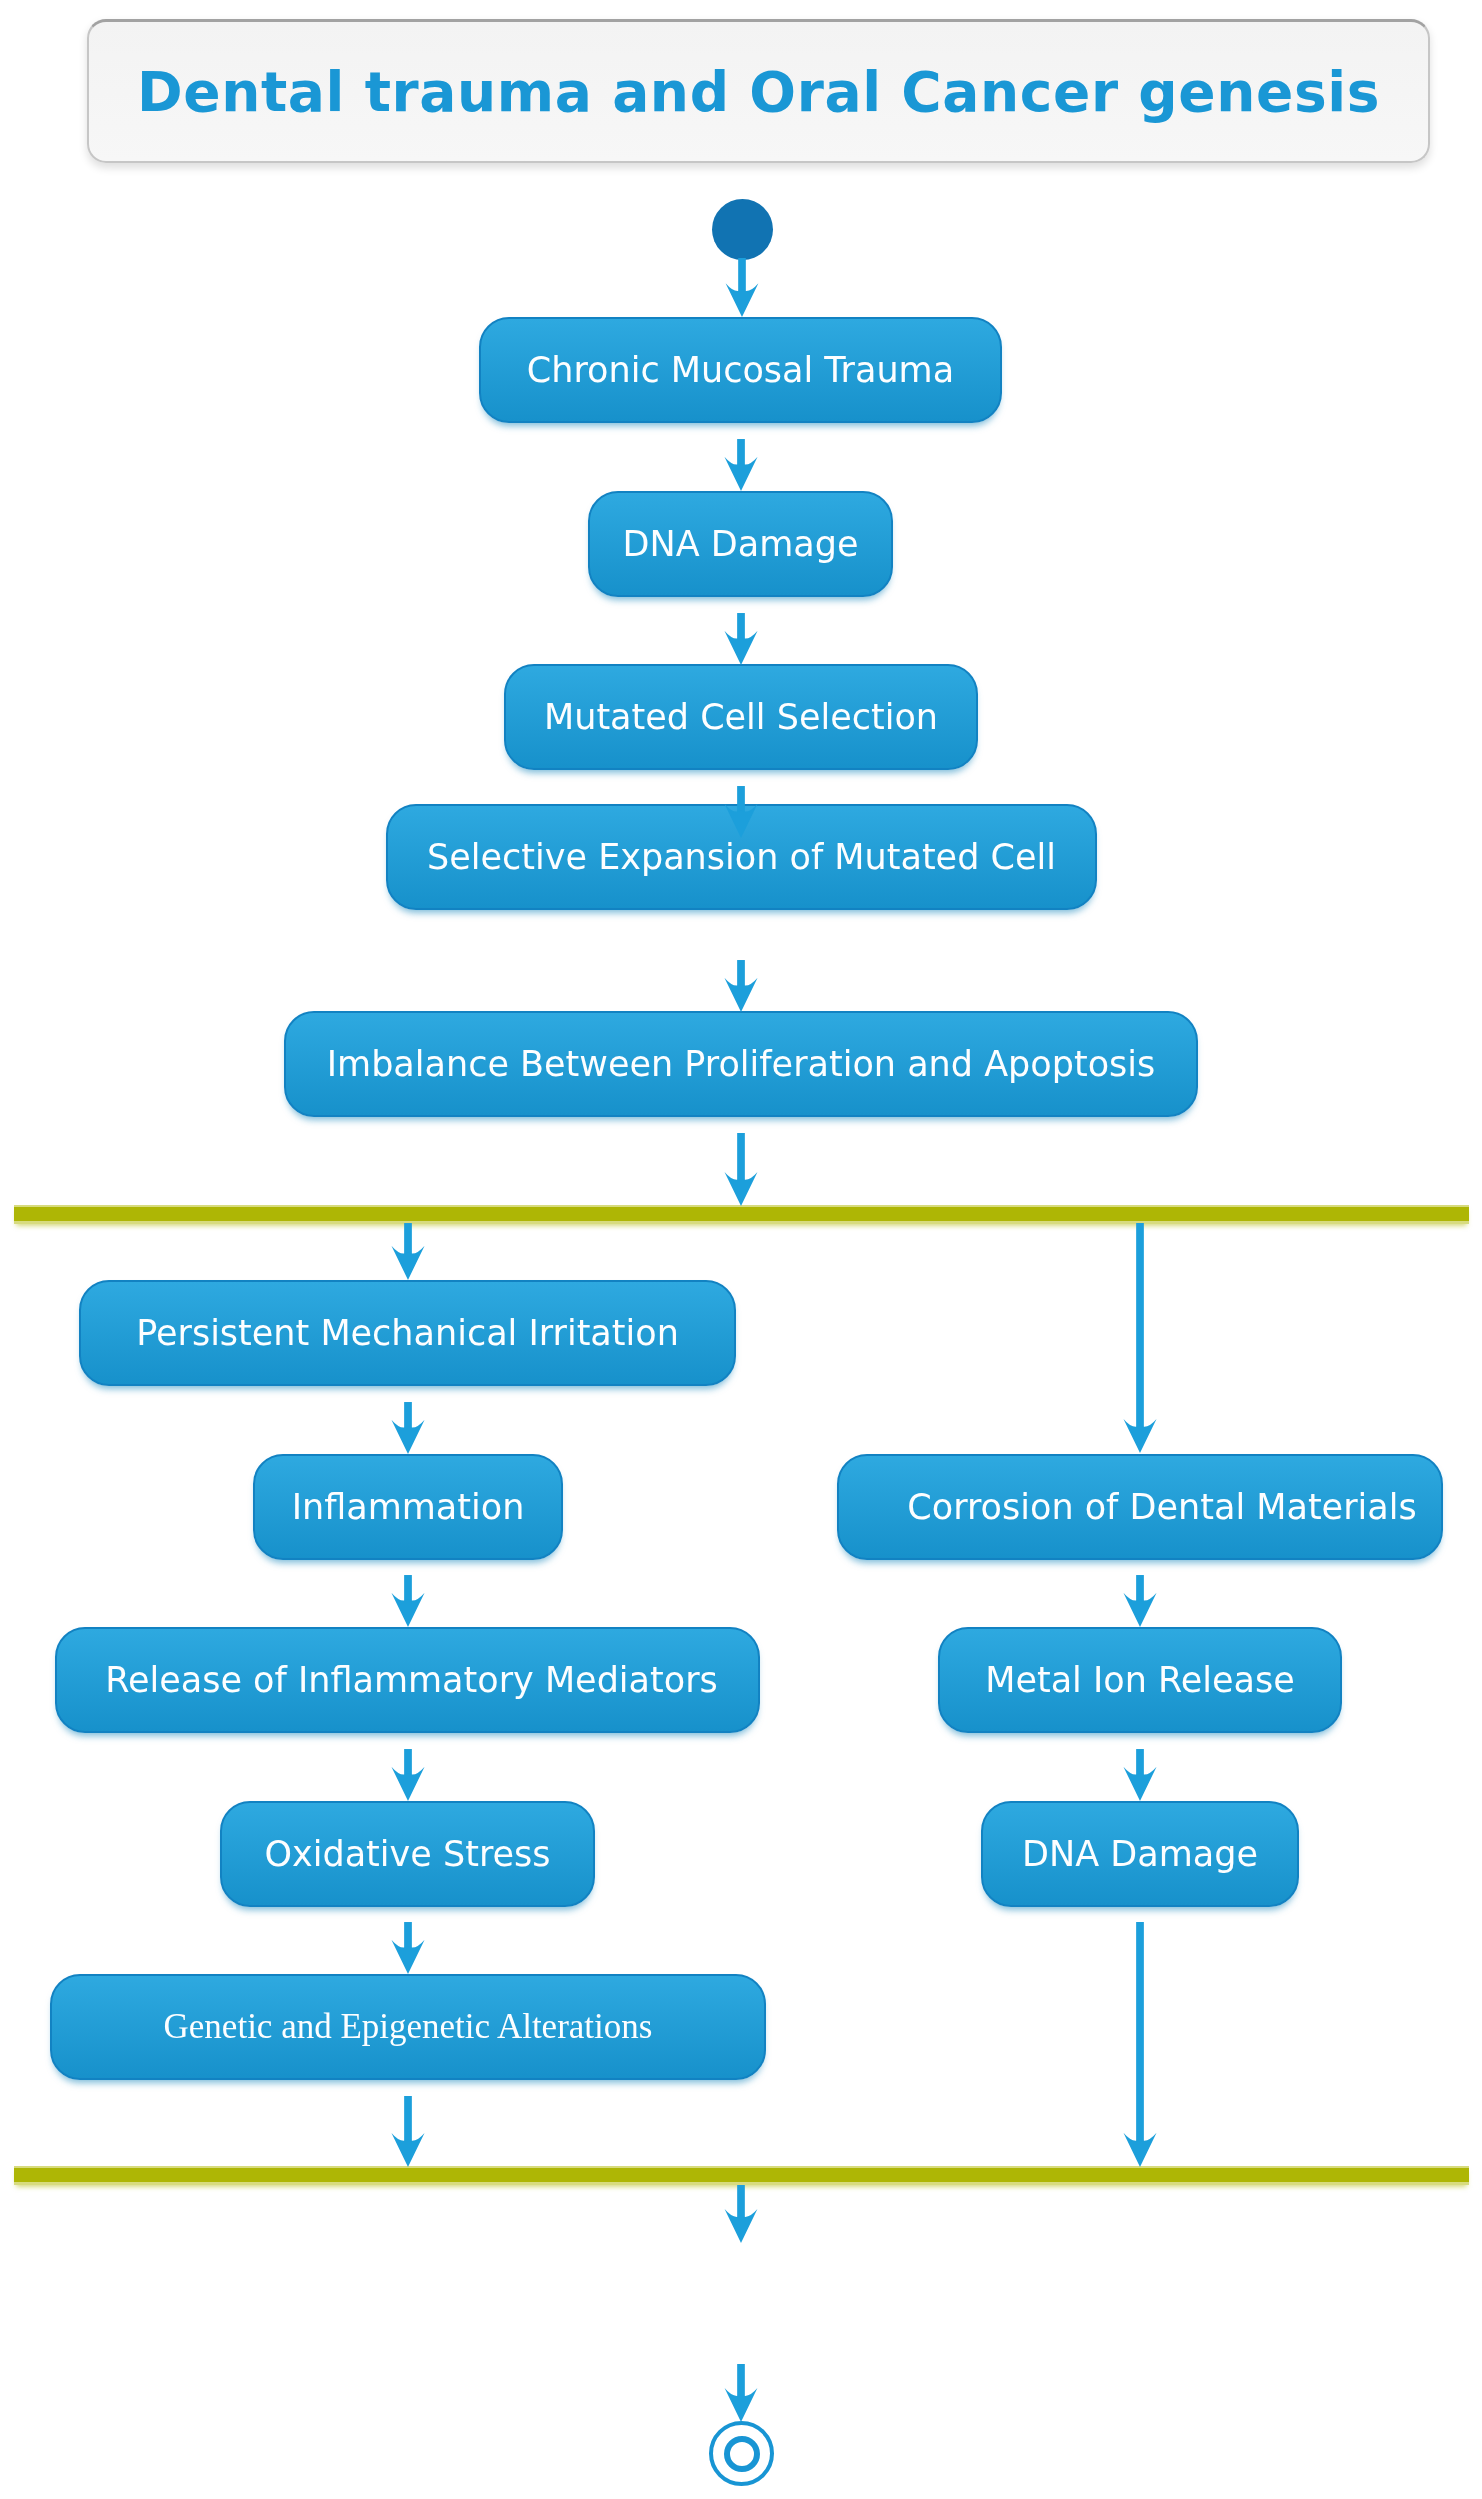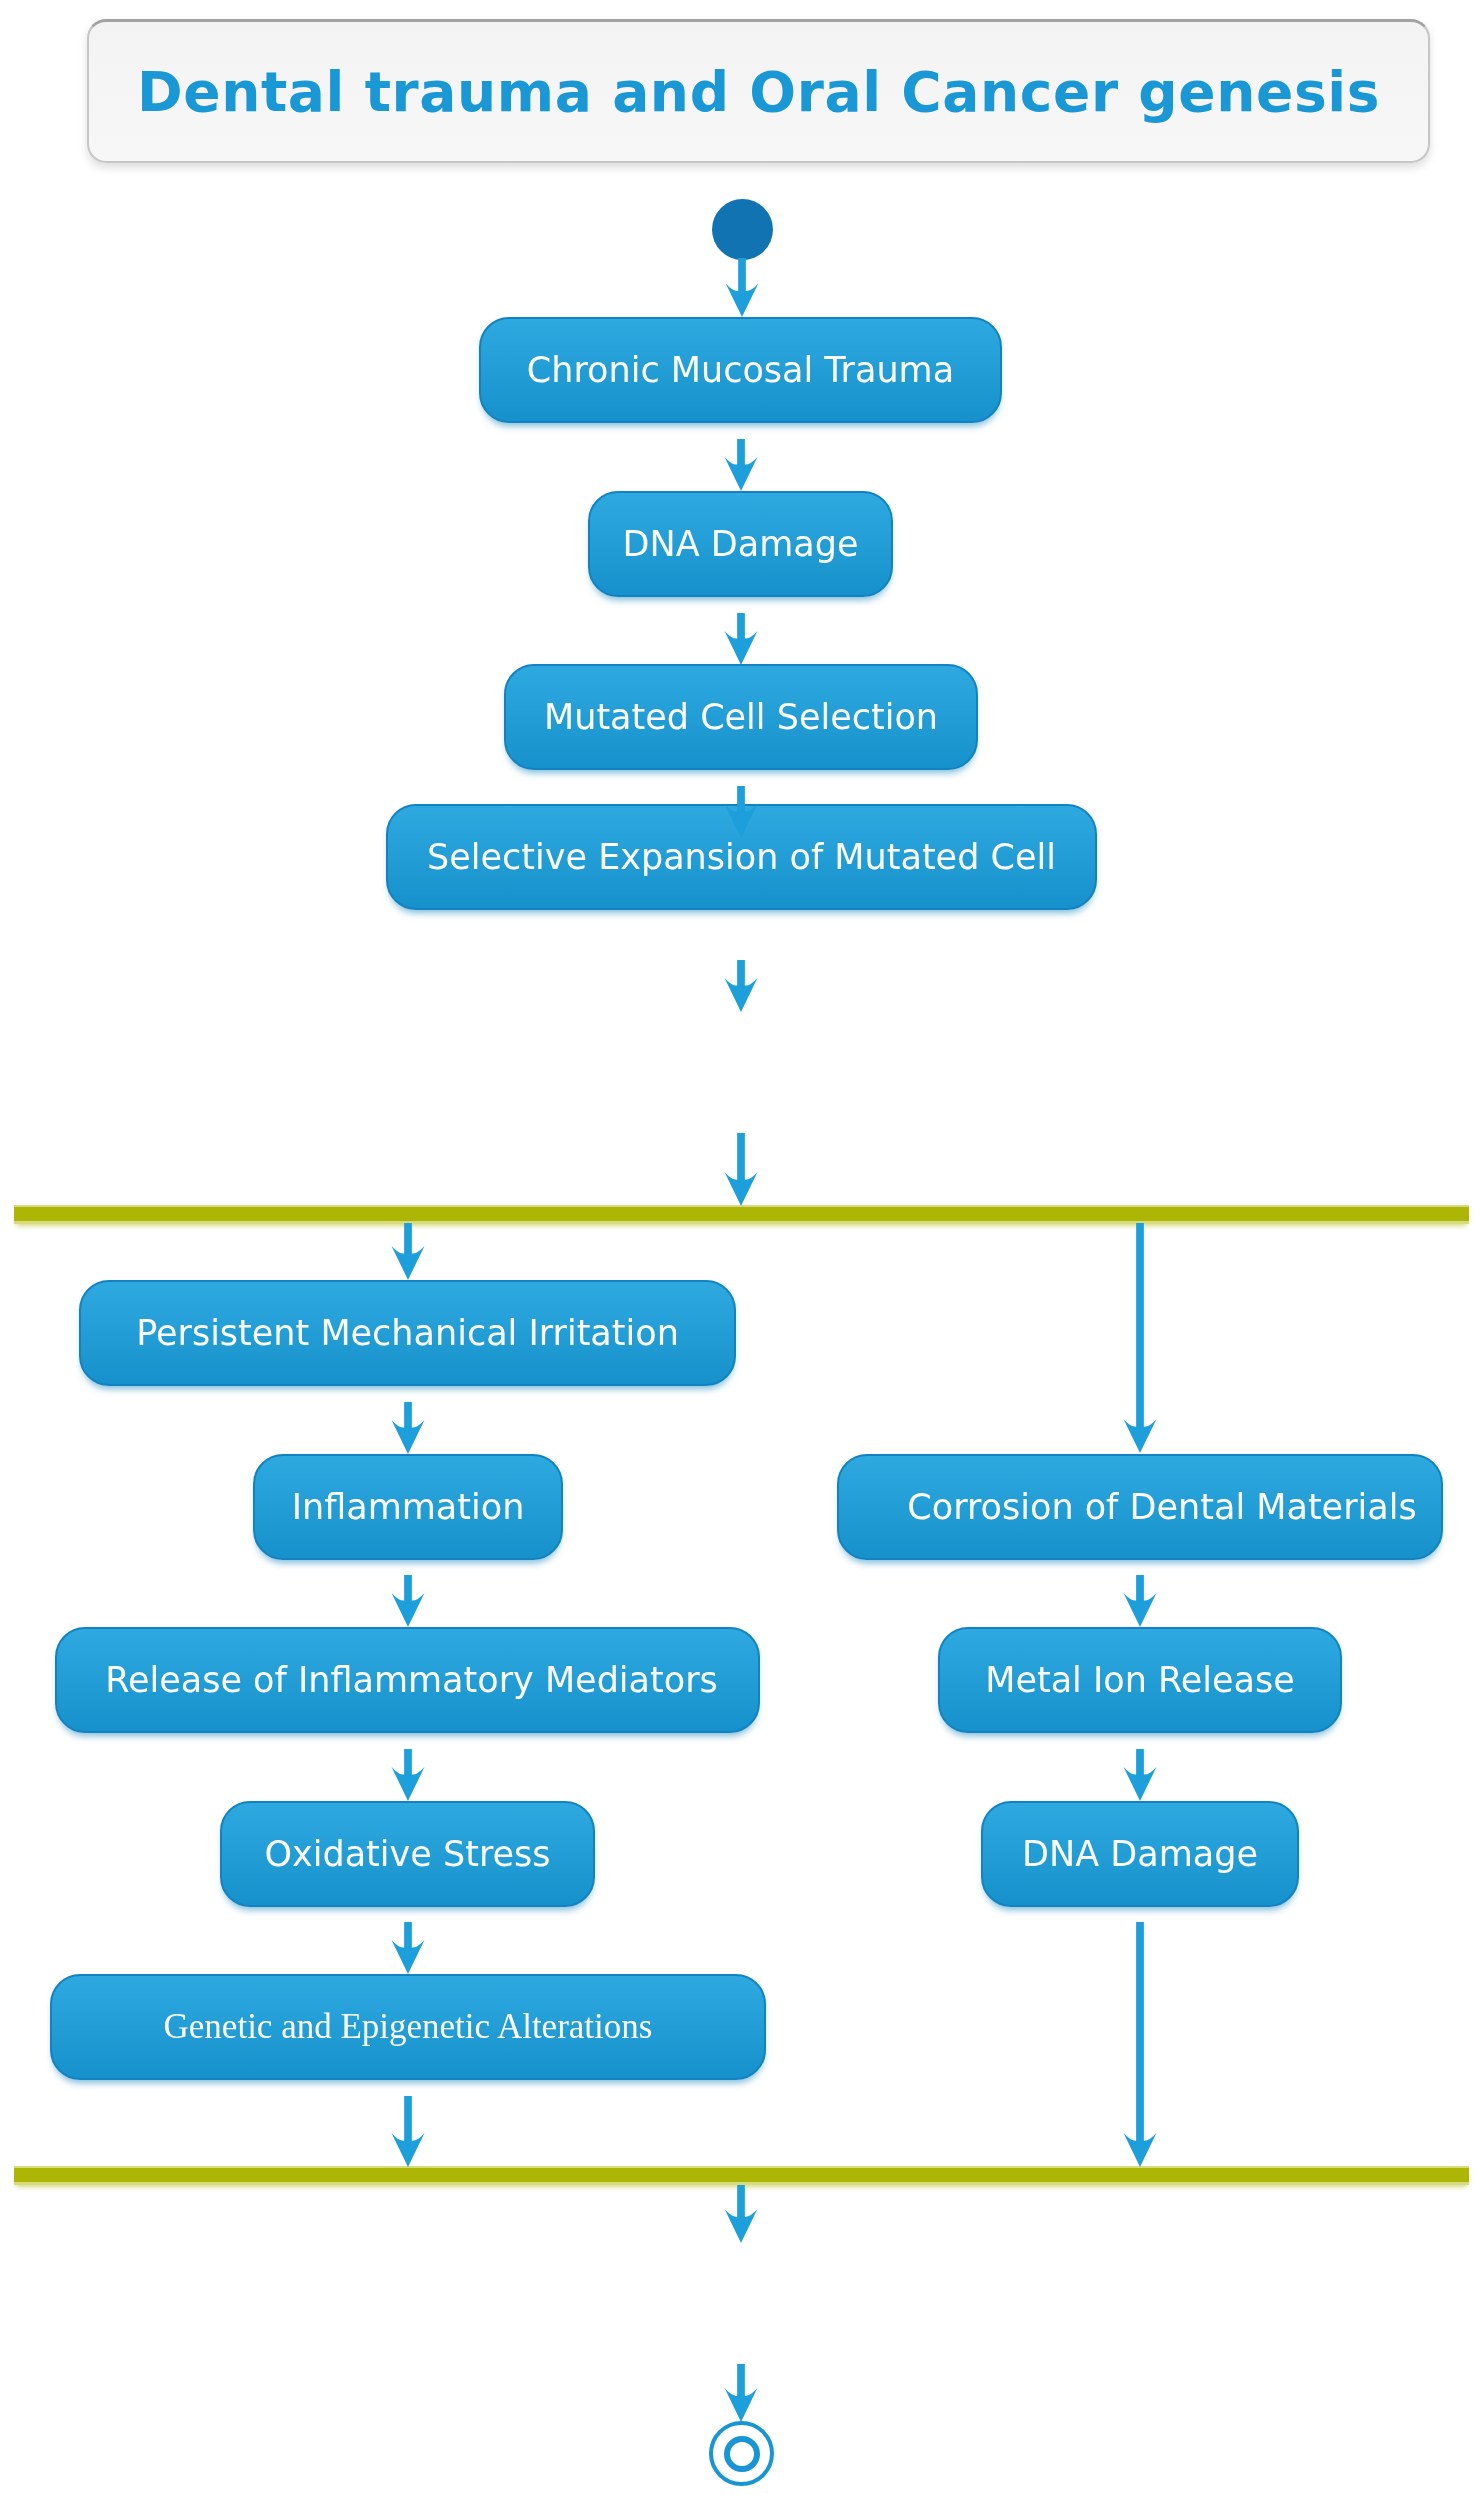--- a/index.html
+++ b/index.html
@@ -98,20 +98,23 @@
   </div>
   <div class="activity" style="left:588px;top:491px;width:305px;">
     <span>DNA Damage</span>
   </div>
   <div class="activity" style="left:504px;top:664px;width:474px;">
     <span>Mutated Cell Selection</span>
   </div>
   <div class="activity" style="left:386px;top:804px;width:711px;">
     <span>Selective Expansion of Mutated Cell</span>
   </div>
+  <div class="activity" style="left:284px;top:1011px;width:914px;">
+    <span>Imbalance Between Proliferation and Apoptosis</span>
+  </div>
 
   <div class="fork-bar" style="top:1205px;"></div>
 
   <div class="activity" style="left:79px;top:1280px;width:657px;">
     <span>Persistent Mechanical Irritation</span>
   </div>
   <div class="activity" style="left:253px;top:1454px;width:310px;">
     <span>Inflammation</span>
   </div>
   <div class="activity" style="left:55px;top:1627px;width:705px;padding-left:8px;">

